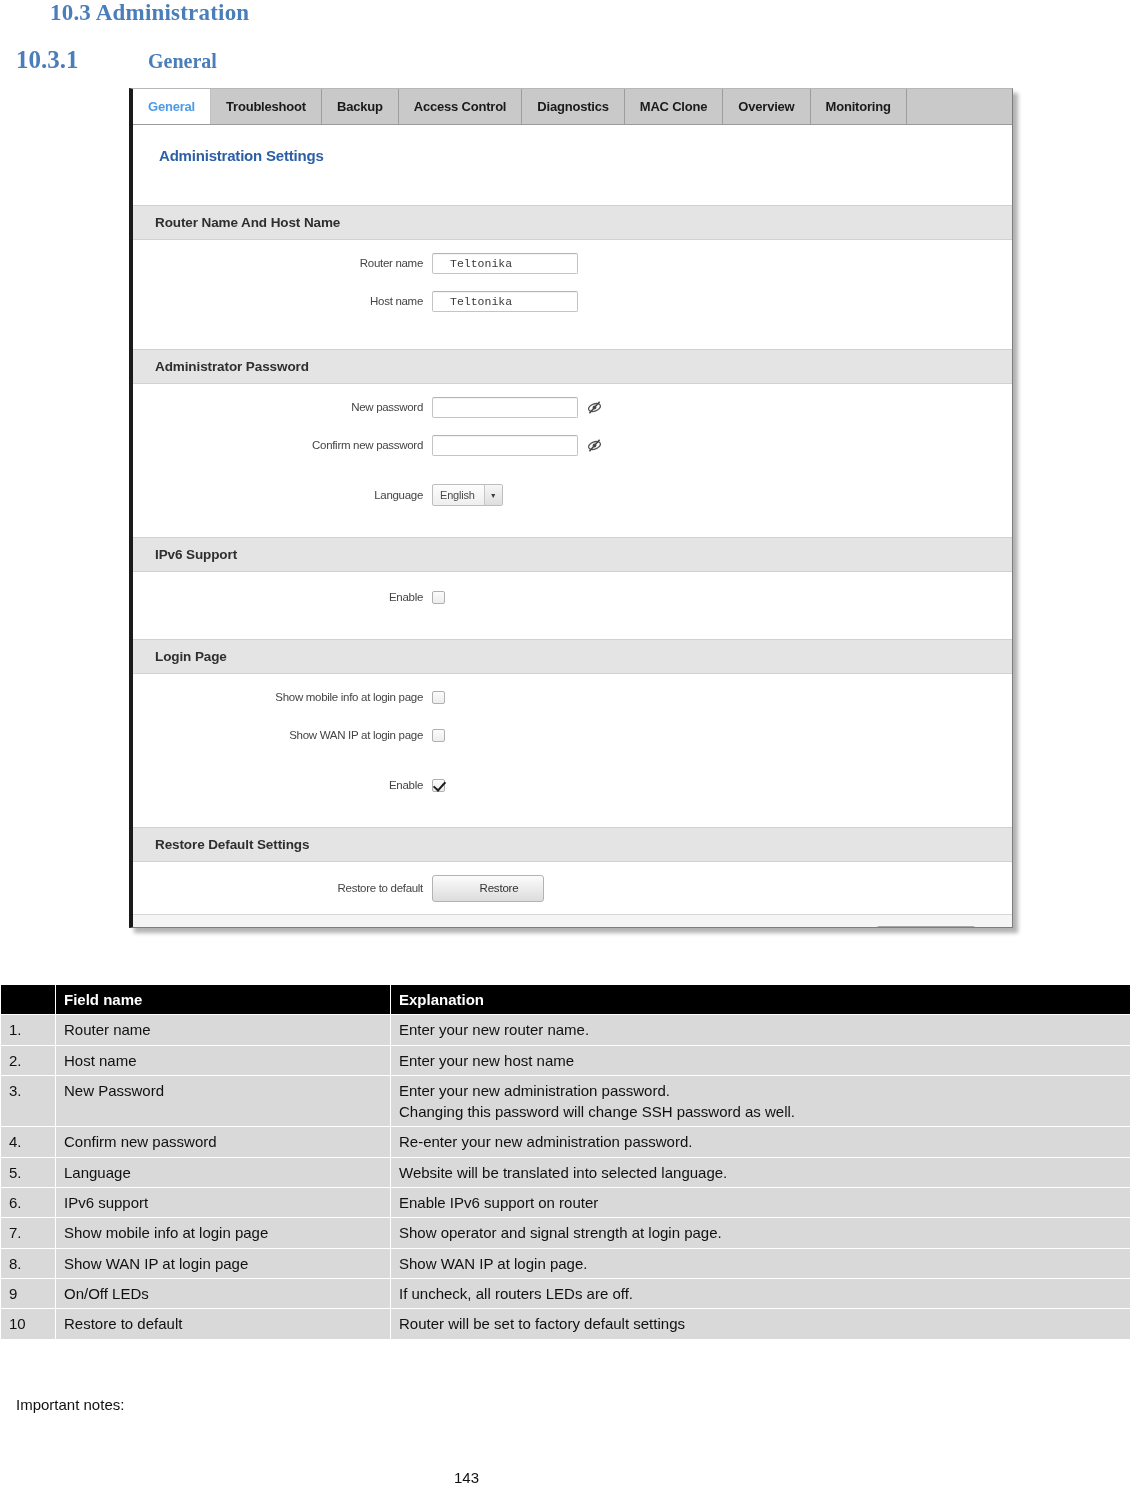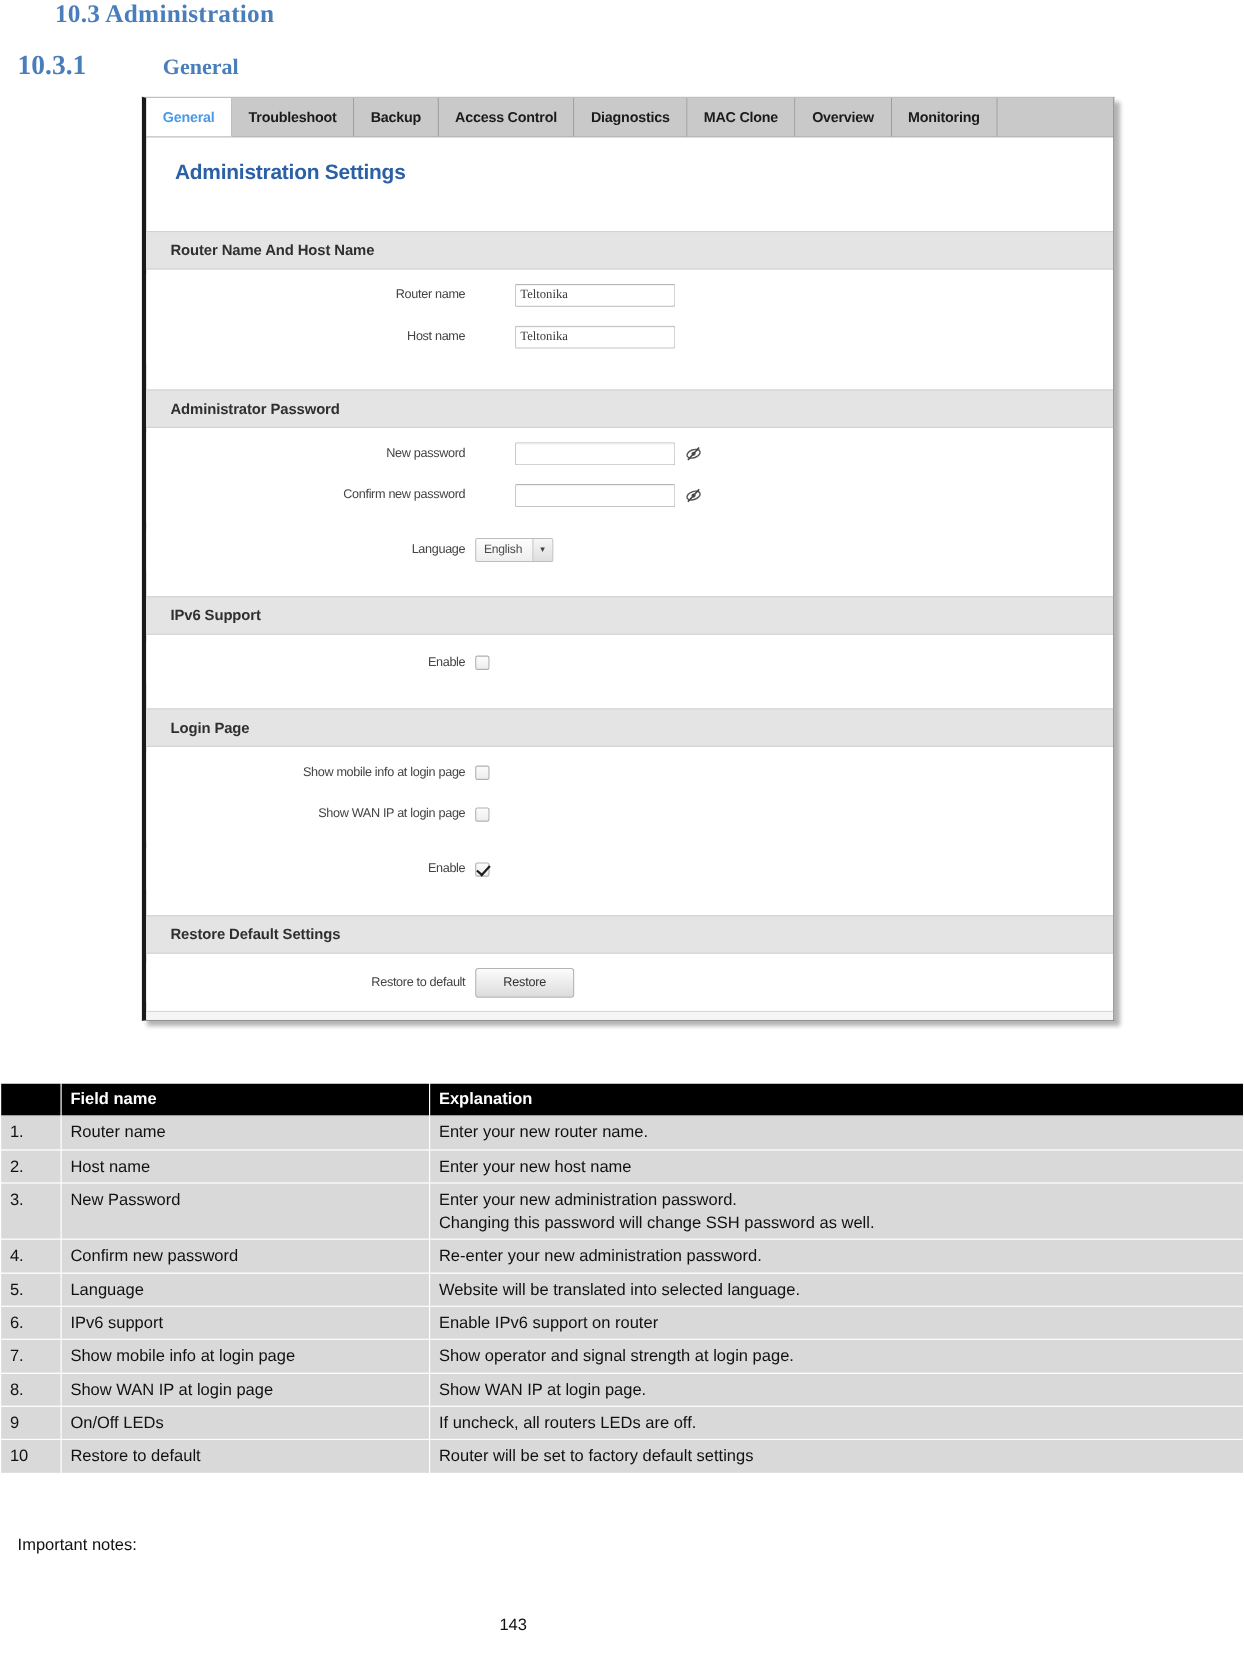--- a/index.html
+++ b/index.html
@@ -95,21 +95,21 @@
     background: #c9c9c9;
   }
 
   
   .shot-body {
     background: #ffffff;
     height: calc(100% - 36px);
     position: relative;
   }
   .panel-title {
-    font-size: 19px;
+    font-size: 15px;
     font-weight: bold;
     color: #2b5fa6;
     padding: 22px 0 18px 26px;
     letter-spacing: -0.2px;
   }
   .section-head {
     background: #e4e4e4;
     font-size: 13.5px;
     font-weight: bold;
     color: #2f2f2f;
@@ -142,26 +142,25 @@
   }
   .text-input {
     width: 146px;
     height: 21px;
     border: 1px solid #c4c4c4;
     border-top-color: #b4b4b4;
     border-radius: 2px;
     background: #ffffff;
     font-size: 11.5px;
     color: #3a3a3a;
-    padding: 0 4px;
+    padding: 0 17px;
     line-height: 21px;
     box-sizing: border-box;
     box-shadow: inset 0 1px 1px rgba(0,0,0,0.05);
-    font-family: Liberation Serif, serif;
-    margin-left: 36px;
+    font-family: Liberation Mono, monospace;
   }
   .eye-icon {
     margin-left: 8px;
     width: 17px;
     height: 17px;
     display: inline-flex;
     align-items: center;
     justify-content: center;
   }
   .select-box {
@@ -219,20 +218,21 @@
     border-radius: 3px;
     background: linear-gradient(#fcfcfc, #dcdcdc);
     font-size: 11.5px;
     color: #333333;
     display: inline-flex;
     align-items: center;
     justify-content: center;
     font-family: "Liberation Sans", sans-serif;
     letter-spacing: -0.2px;
     cursor: pointer;
+    padding-left: 22px;
   }
   .footer-bar {
     border-top: 1px solid #d8d8d8;
     background: #f5f5f5;
     height: 50px;
     display: flex;
     align-items: center;
     justify-content: flex-end;
     padding-right: 36px;
   }

